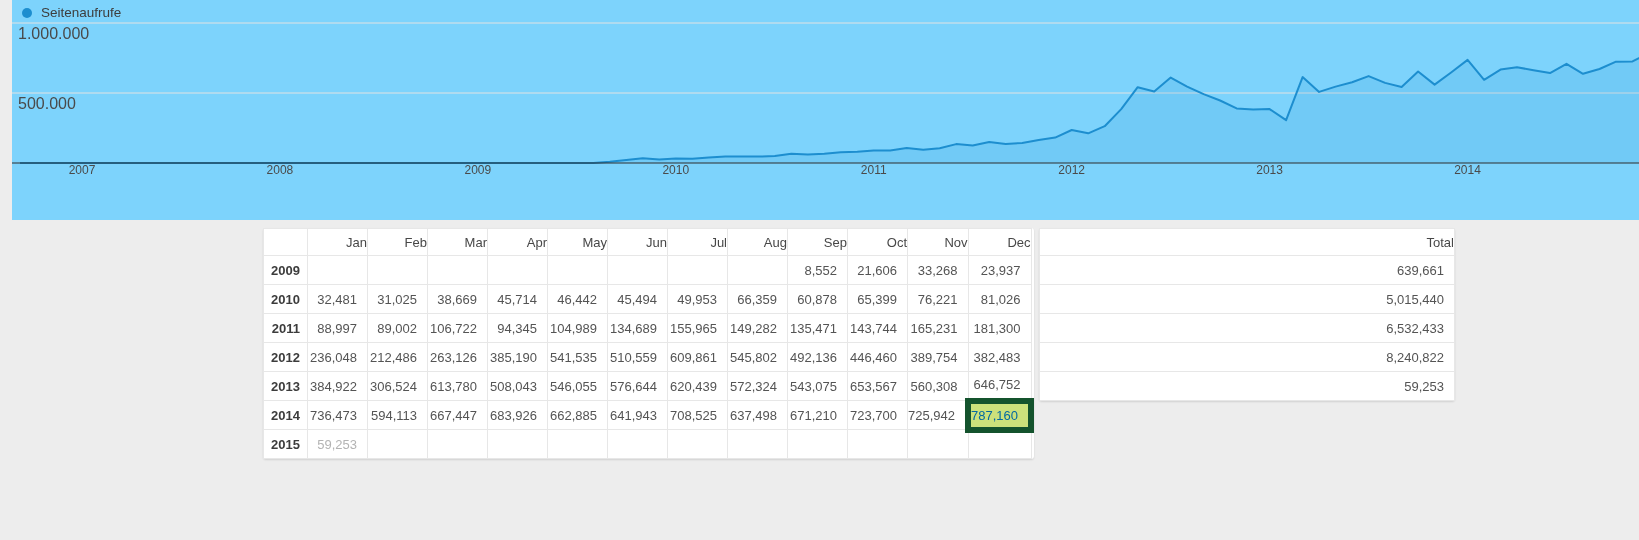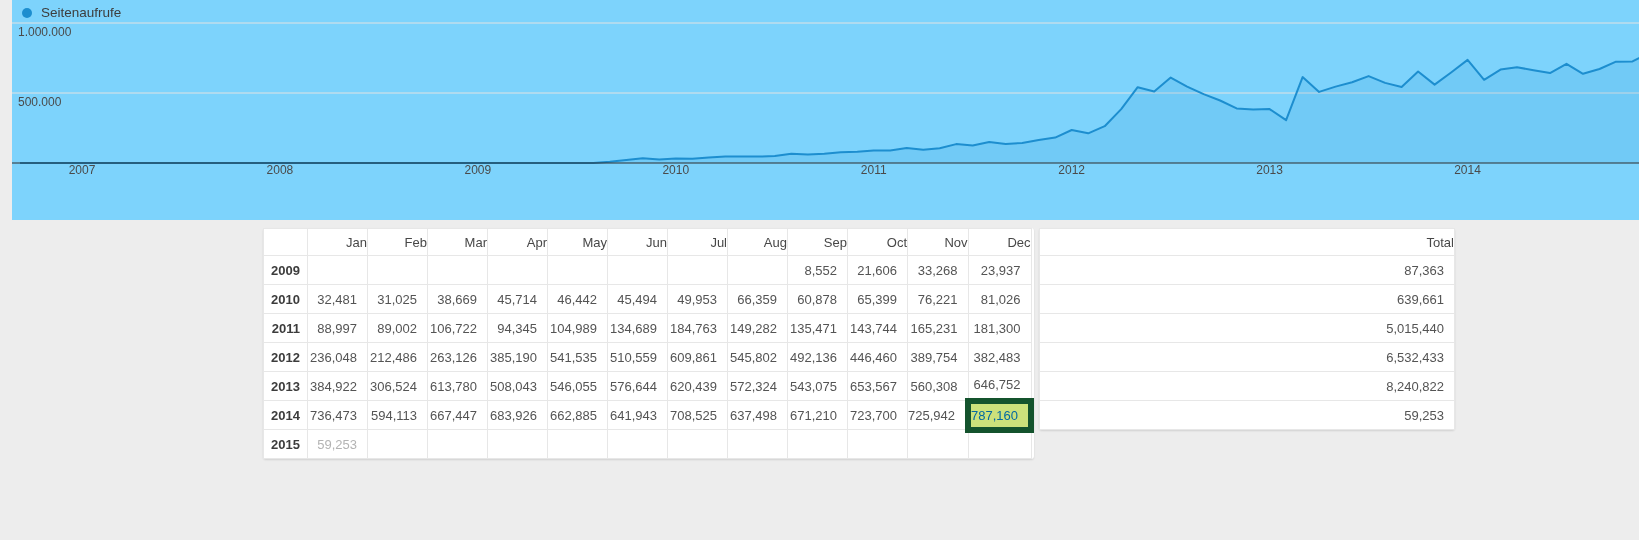--- a/index.html
+++ b/index.html
@@ -4,21 +4,21 @@
 <style>
   html,body{margin:0;padding:0;background:#ededed;font-family:"Liberation Sans","DejaVu Sans",sans-serif;}
   .stage{position:relative;width:1639px;height:540px;background:#ededed;overflow:hidden;}
 
   
   .chart-panel{position:absolute;left:12px;top:0;width:1639px;height:220px;background:#7dd3fc;}
   .legend{position:absolute;left:10px;top:5px;display:flex;align-items:center;z-index:3;}
   .legend-dot{width:10px;height:10px;border-radius:50%;margin-right:9px;}
   .legend-label{font-size:13.5px;color:#3d3d3d;}
   .chart-svg{position:absolute;left:0;top:0;}
-  .y-tick{position:absolute;left:6px;font-size:12px;color:#4a4a4a;z-index:2;}
+  .y-tick{position:absolute;left:6px;font-size:16px;color:#4a4a4a;z-index:2;}
   .x-tick{position:absolute;top:163px;font-size:12px;color:#4a4a4a;transform:translateX(-50%);z-index:2;}
 
   
   .report{position:absolute;left:263px;top:228px;}
   .report-title{font-size:17px;font-weight:bold;color:#333;margin:0 0 20px 0;}
   .tables{display:flex;align-items:flex-start;gap:5px;}
   table{border-collapse:collapse;background:#fff;font-size:13px;color:#545454;
         box-shadow:0 1px 2px rgba(0,0,0,.12);border-radius:3px;}
   th,td{border:1px solid #e7e7e7;height:29px;padding:0;box-sizing:border-box;white-space:nowrap;}
   th{font-weight:normal;color:#474747;text-align:right;height:27px;}
@@ -116,21 +116,21 @@
               <td class="num">81,026</td>
             </tr>
             <tr>
               <td class="yearcell">2011</td>
               <td class="num">88,997</td>
               <td class="num">89,002</td>
               <td class="num">106,722</td>
               <td class="num">94,345</td>
               <td class="num">104,989</td>
               <td class="num">134,689</td>
-              <td class="num">184,763</td>
+              <td class="num">155,965</td>
               <td class="num">149,282</td>
               <td class="num">135,471</td>
               <td class="num">143,744</td>
               <td class="num">165,231</td>
               <td class="num">181,300</td>
             </tr>
             <tr>
               <td class="yearcell">2012</td>
               <td class="num">236,048</td>
               <td class="num">212,486</td>
@@ -193,23 +193,20 @@
           </tbody>
       </table>
       <table class="total-table">
         <thead>
             <tr>
               <th>Total</th>
             </tr>
           </thead>
         <tbody id="total-body">
             <tr>
-              <td class="num">87,363</td>
-            </tr>
-            <tr>
               <td class="num">639,661</td>
             </tr>
             <tr>
               <td class="num">5,015,440</td>
             </tr>
             <tr>
               <td class="num">6,532,433</td>
             </tr>
             <tr>
               <td class="num">8,240,822</td>

